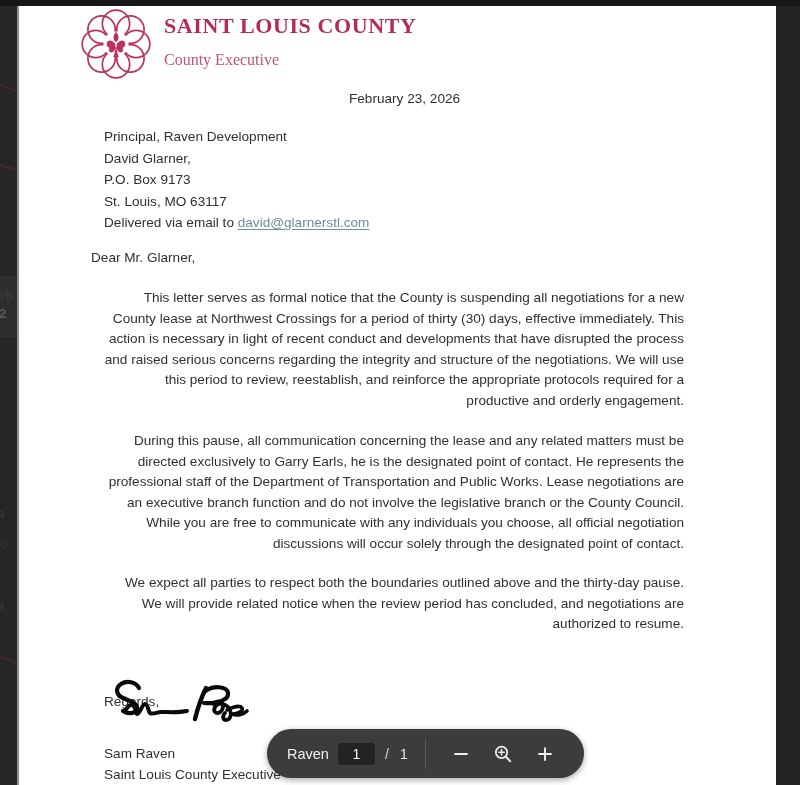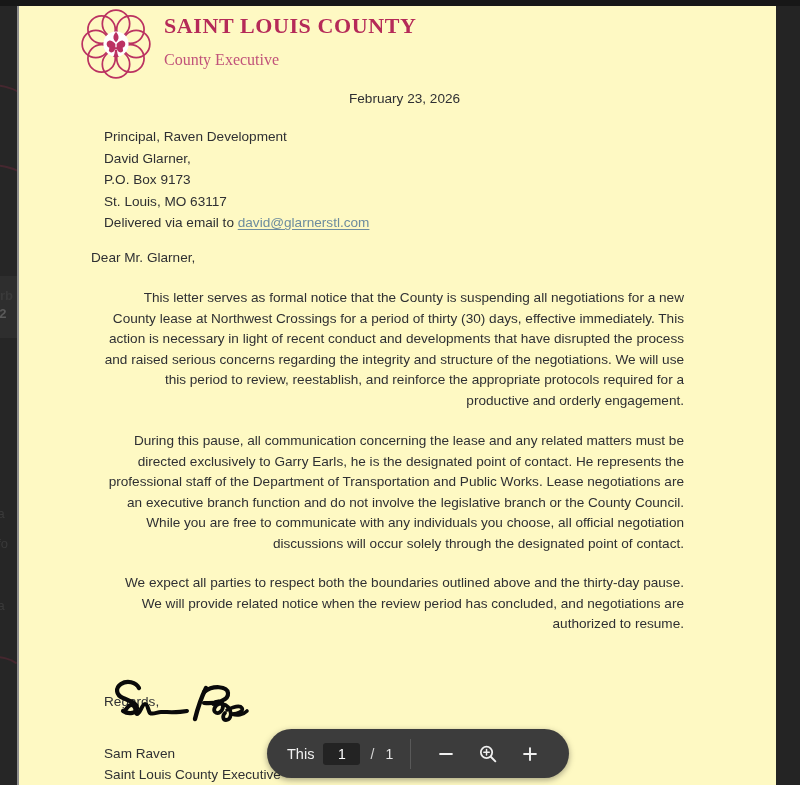--- a/index.html
+++ b/index.html
@@ -64,21 +64,21 @@
     background: #8d8d8d;
   }
 
   
   #page-sheet {
     position: absolute;
     left: 19px;
     top: 6px;
     width: 757px;
     height: 779px;
-    background: #fef9c3;
+    background: #ffffff;
     overflow: hidden;
   }
   #page-inner {
     position: absolute;
     left: 0; top: 0;
     width: 757px;
     
   }
 
   
@@ -371,21 +371,21 @@
         <span class="signer-line">Sam Raven</span>
         <span class="signer-line">Saint Louis County Executive</span>
       </div>
 
     </div>
   </div>
 
   <div id="pdf-toolbar">
 
     <div id="page-group">
-      <span id="page-label">This</span>
+      <span id="page-label">Raven</span>
       <input id="page-number-input" type="text" value="1" style="">
       <span id="page-separator">/</span>
       <span id="page-total">1</span>
     </div>
 
     <div id="toolbar-divider"></div>
 
     <div id="zoom-group">
       <button class="tb-btn">
         <span>

